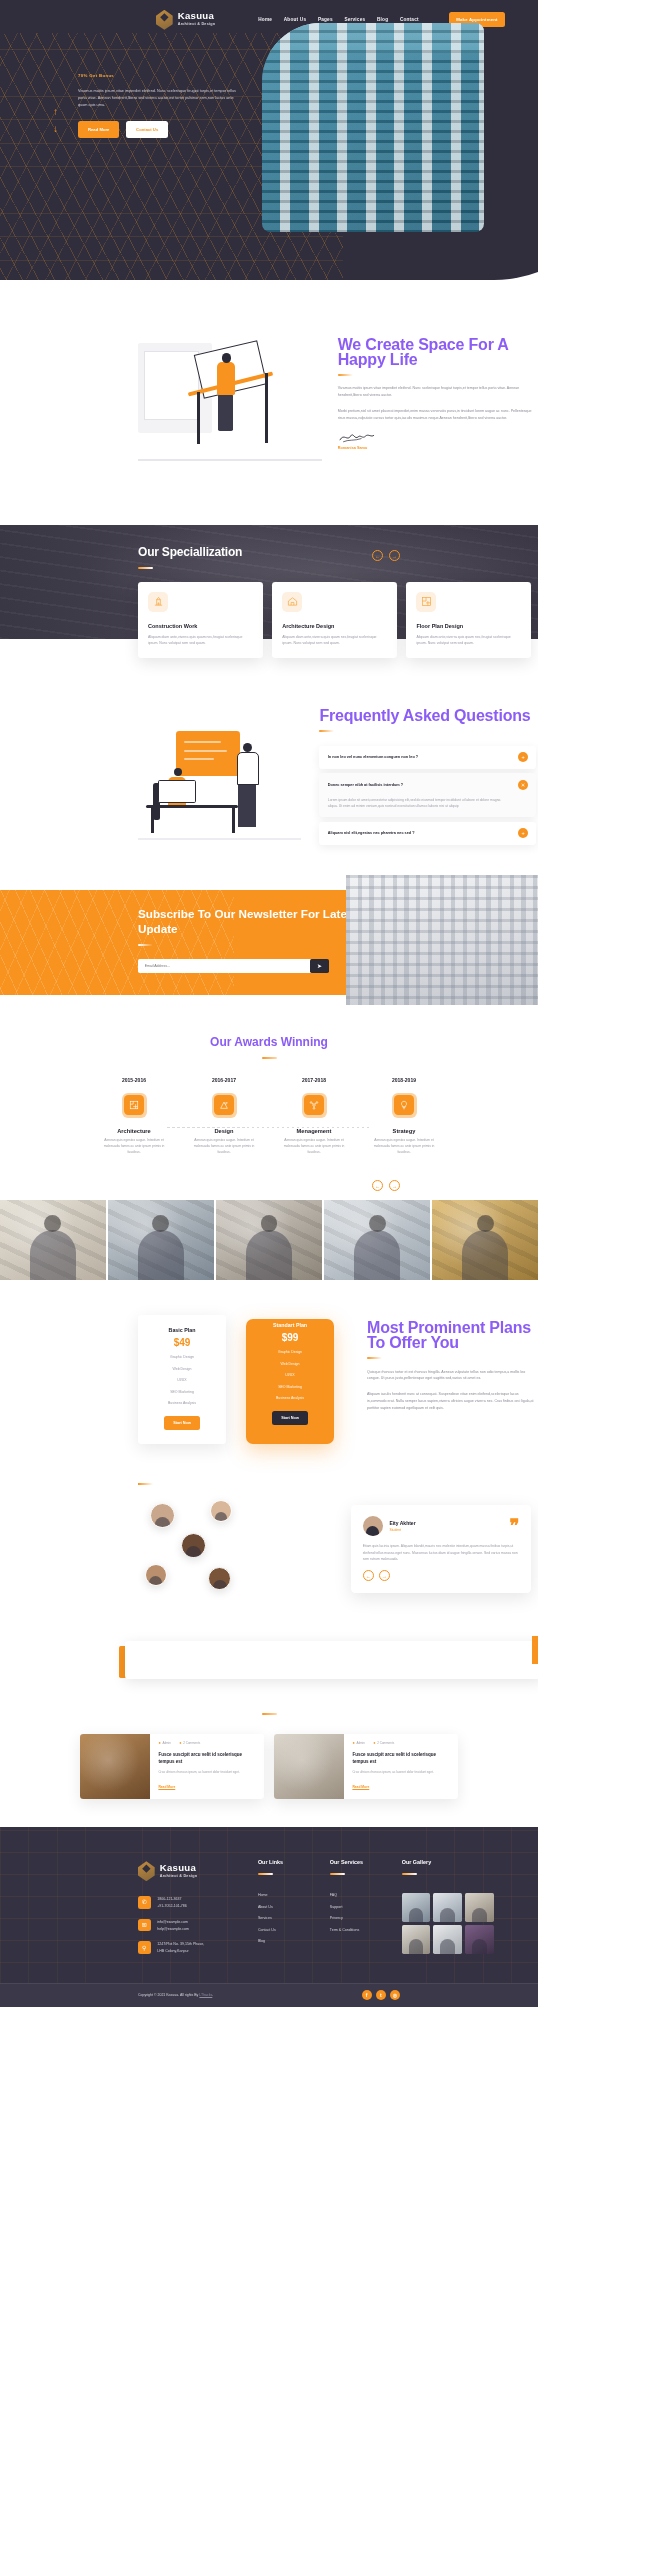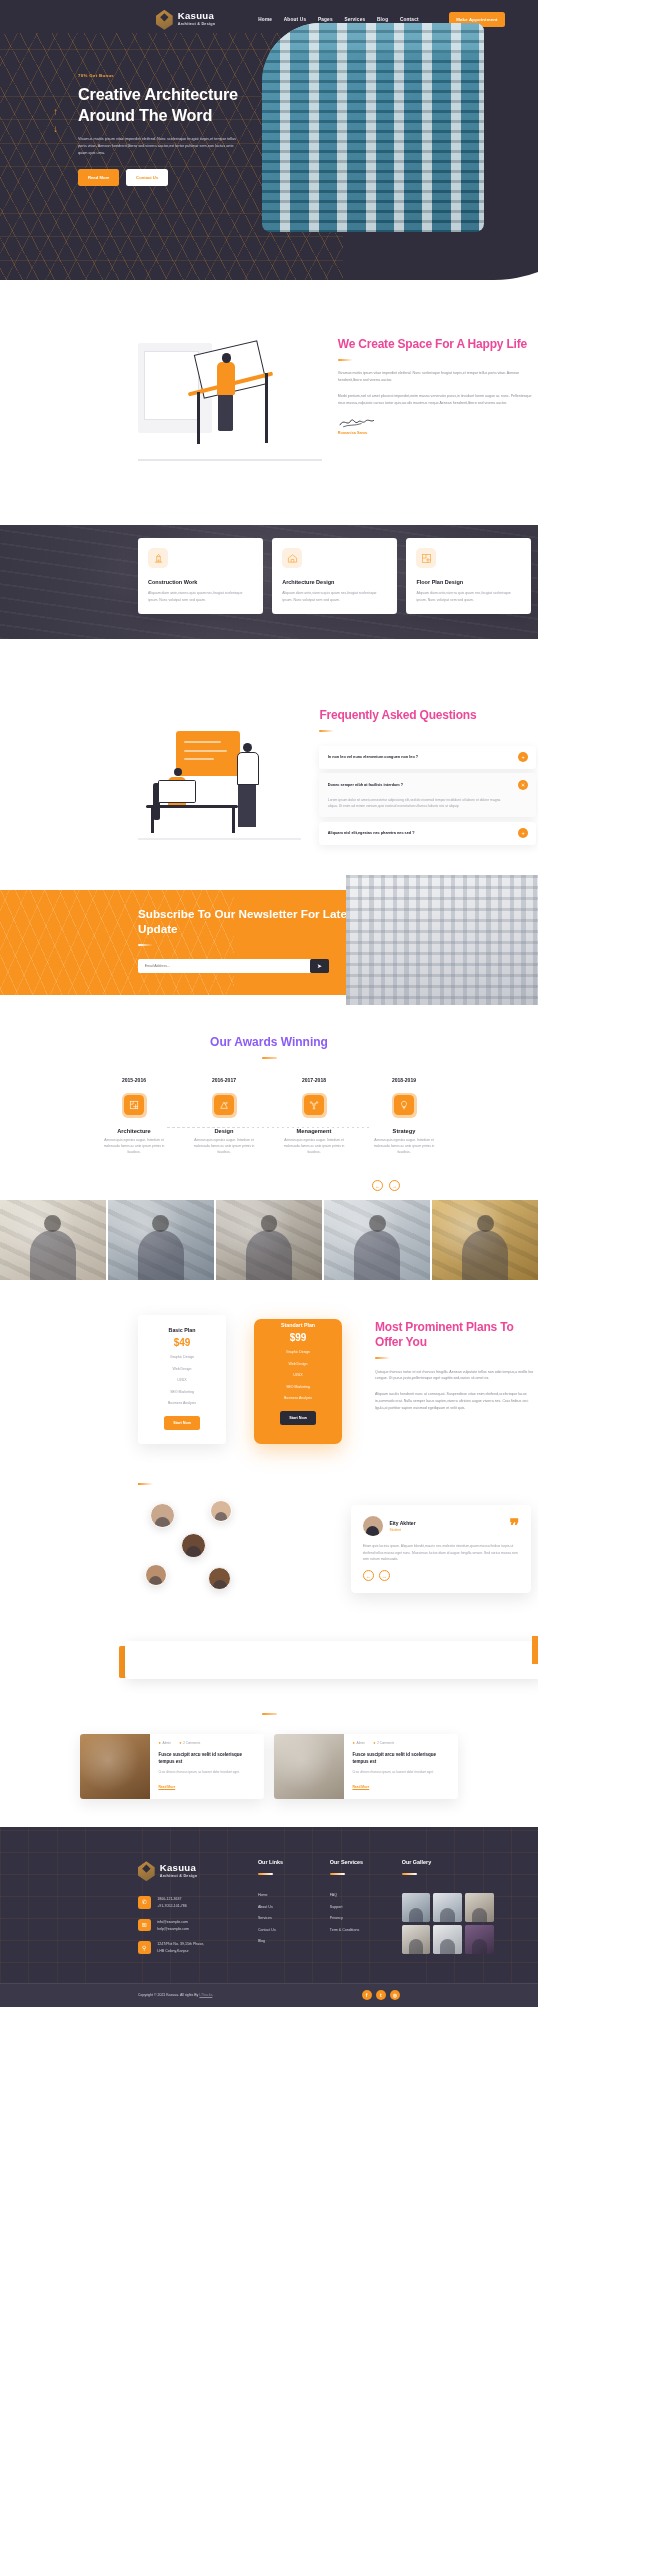--- a/index.html
+++ b/index.html
@@ -111,21 +111,21 @@
   .ci-leg1{ position:absolute; left:59px; top:62px; width:2.5px; height:52px; background:#2b2b38;}
   .ci-leg2{ position:absolute; left:127px; top:43px; width:2.5px; height:70px; background:#2b2b38;}
   .ci-board{ position:absolute; left:60px; top:16.7px; width:65px; height:45px; background:#fff; border:1.7px solid #2b2b38; transform:rotate(-13deg);}
   .ci-person-head{ position:absolute; left:84px; top:23.4px; width:9.2px; height:9.2px; border-radius:50%; background:#2b2b38;}
   .ci-person-body{ position:absolute; left:79px; top:32px; width:18.4px; height:33px; background:#f7931e; border-radius:5px 5px 1.7px 1.7px;}
   .ci-person-legs{ position:absolute; left:80px; top:64px; width:15px; height:37px; background:#3a3a4a; border-radius:1.7px;}
   .ci-floor{ position:absolute; left:0; bottom:18.4px; width:184px; height:1.7px; background:#e6e6ec;}
 
   .create-text{ width:209px; margin-left:23.4px; padding-top:6.7px;}
   .sec-title{
-    font-size:12px; font-weight:800; line-height:15px; color:#ec4899; letter-spacing:-0.2px;
+    font-size:16px; font-weight:800; line-height:15px; color:#8b5cf6; letter-spacing:-0.2px;
   }
   .rule{ width:15px; height:2.1px; background:linear-gradient(90deg,#f7931e,#fff); margin-top:7.5px; border-radius:1.7px;}
   .rule.white{ background:linear-gradient(90deg,#fff,rgba(255,255,255,0)); }
   .rule.center{ margin-left:auto; margin-right:auto; background:linear-gradient(90deg,#f7931e,#ffd9ad);}
   .p-body{ color:#8a8a96; font-size:3.6px; line-height:6.7px; margin-top:9.2px;}
   .sign{ margin-top:10px; width:37px; height:11.7px; position:relative;}
   .sign svg{ display:block; }
   .sign-name{ color:#f7931e; font-size:3.8px; font-weight:800; margin-top:3.3px;}
 
   
@@ -272,21 +272,21 @@
   }
 
   
   .sec-price{ display:flex; padding:35px 0 33px 0;}
   .price-cards{ display:flex; gap:8px; margin-left:138px; align-items:flex-end;}
   .pcard{
     width:88px; background:#fff; border-radius:3.3px; padding:11.7px 8.4px 13.4px;
     box-shadow:0 4.2px 16.7px rgba(0,0,0,.09); text-align:center;
   }
   .pcard.featured{
-    background:#f7931e; margin-left:20px; margin-top:-8.4px; padding-bottom:18.4px; padding-top:3px; border-radius:7px;
+    background:#f7931e; margin-left:12px; margin-top:-8.4px; padding-bottom:18.4px; padding-top:3px; border-radius:7px;
     box-shadow:0 6.7px 20px rgba(247,147,30,.35);
   }
   .pc-name{ font-size:5.3px; font-weight:800; color:#21212c;}
   .pcard.featured .pc-name{ color:#fff;}
   .pc-price{ font-size:10px; font-weight:800; color:#f7931e; margin-top:4.2px;}
   .pcard.featured .pc-price{ color:#fff;}
   .pc-feat{ font-size:3.5px; color:#9a9aa6; margin-top:7.5px;}
   .pcard.featured .pc-feat{ color:rgba(255,255,255,.92);}
   .pc-btn{
     margin-top:11px; background:#f7931e; color:#fff; border:none; border-radius:2.5px;
@@ -431,21 +431,20 @@
       <button class="appt-btn">Make Appointment</button>
     </div>
 
     <div class="arrows-vert">
       <span>↑</span>
       <span>↓</span>
     </div>
 
     <div class="hero-inner">
       <div class="hero-kicker">70% Get Bonus</div>
-      <div class="hero-title">Creative Architecture Around The Word</div>
       <div class="hero-para">Vivamus mattis ipsum vitae imperdiet eleifend. Nunc scelerisque feugiat turpis,et tempor tellus porta vitae. Aenean hendrerit,libero sed viverra auctor,est tortor pulvinar sem,non luctus ante quam quis urna.</div>
       <div class="hero-btns">
         <button class="btn-primary">Read More</button>
         <button class="btn-ghost">Contact Us</button>
       </div>
     </div>
 
     <div class="hero-photo">
       <div class="sky"></div>
         <div class="bld"></div>
@@ -475,20 +474,30 @@
           <path d="M2 11 C7 2,11 13,15 6 C18 1,20 11,24 7 C27 4,29 10,33 6 C36 3,40 8,43 5" fill="none" stroke="#21212c" stroke-width="1"></path>
           <path d="M6 13 C12 10,20 12,28 9" fill="none" stroke="#21212c" stroke-width=".8"></path>
         </svg>
       </div>
       <div class="sign-name">Romanisa Samu</div>
     </div>
   </div>
 
   <div class="sec-spec">
     <div class="spec-bg"></div>
+    <div class="spec-head">
+      <div>
+        <div class="spec-title">Our Speciallization</div>
+        <div class="rule"></div>
+      </div>
+      <div class="nav-circles">
+        <div class="ncirc">←</div>
+        <div class="ncirc">→</div>
+      </div>
+    </div>
     <div class="spec-cards">
       <div class="spec-card">
         <div class="spec-ico">
           <svg width="11" height="11" viewBox="0 0 24 24" fill="none" stroke="#f7a53b" stroke-width="1.5">
             <path d="M4 20h16M8 20V8h8v12M8 8l4-5 4 5M11 20v-5h2v5"></path>
           </svg>
         </div>
         <div class="spec-ct">Construction Work</div>
         <div class="spec-cp">Aliquam diam ante,viverra quis quam nec,feugiat scelerisque ipsum. Nunc volutpat sem sed quam.</div>
       </div>

